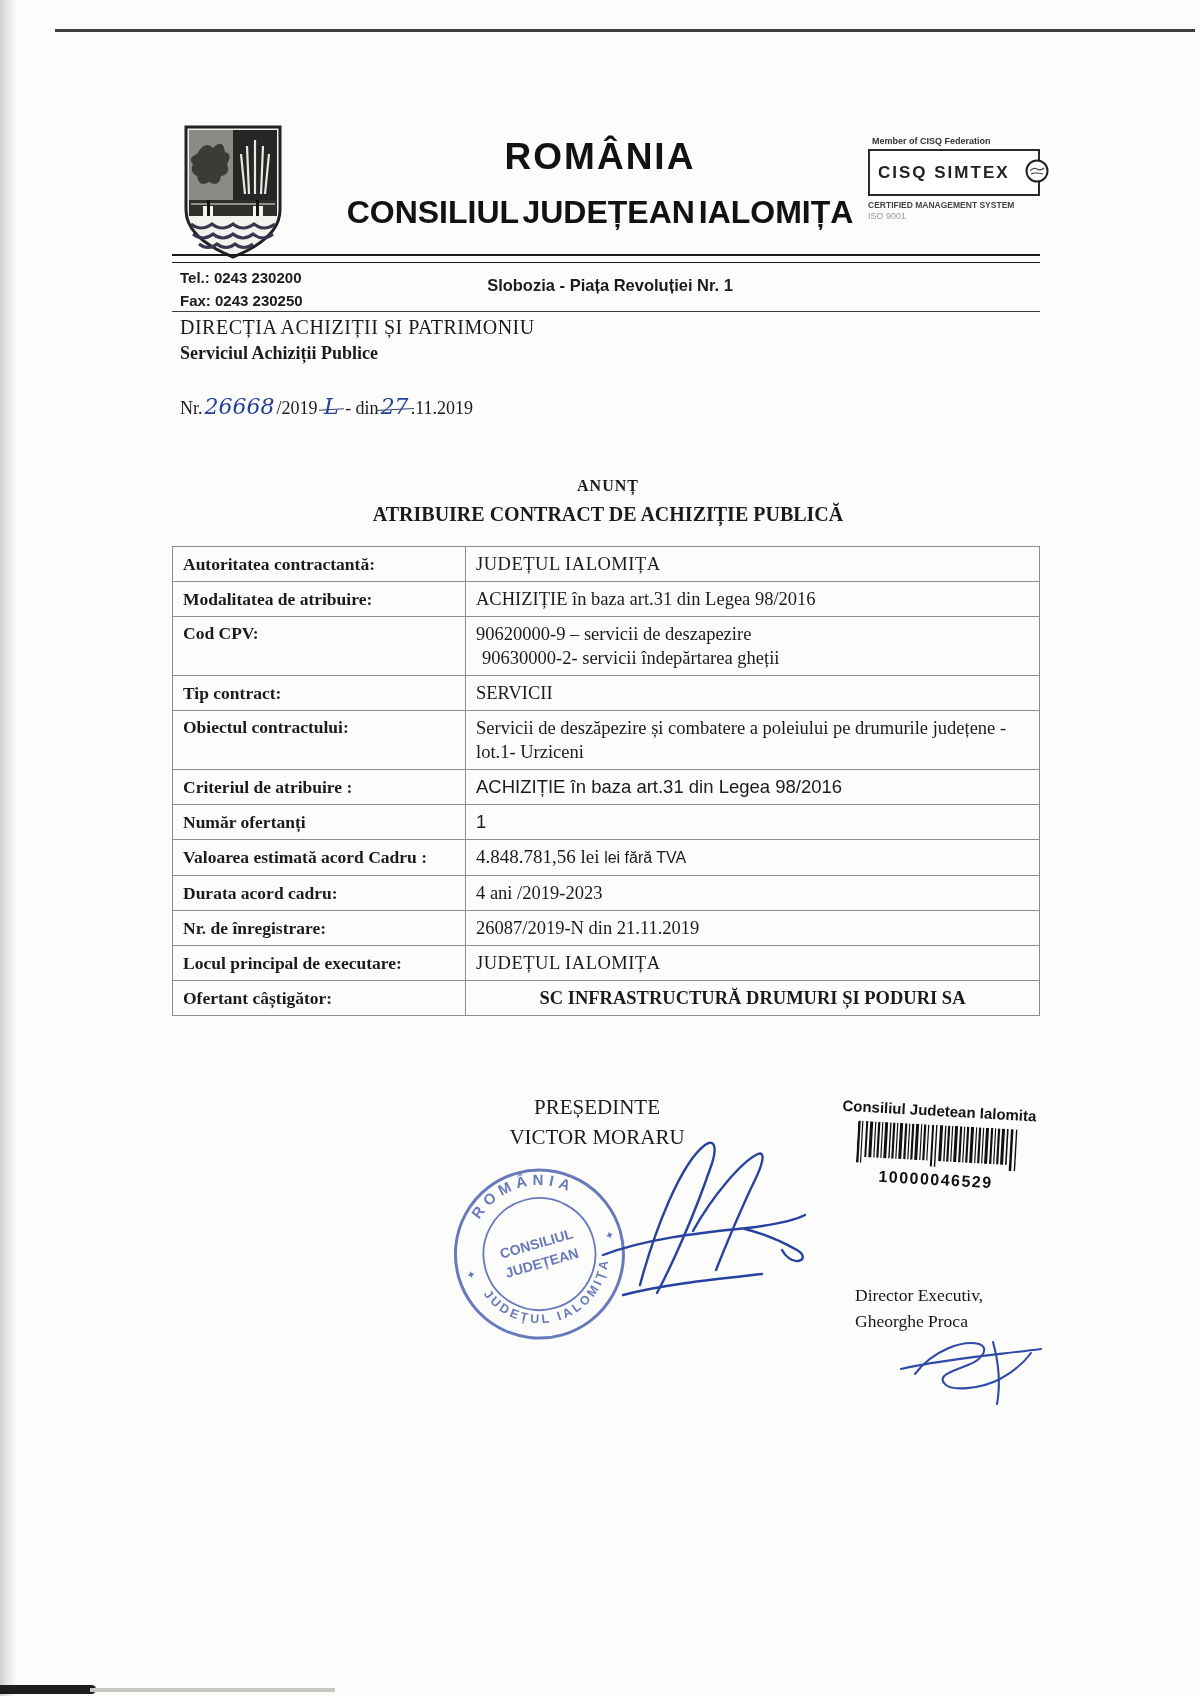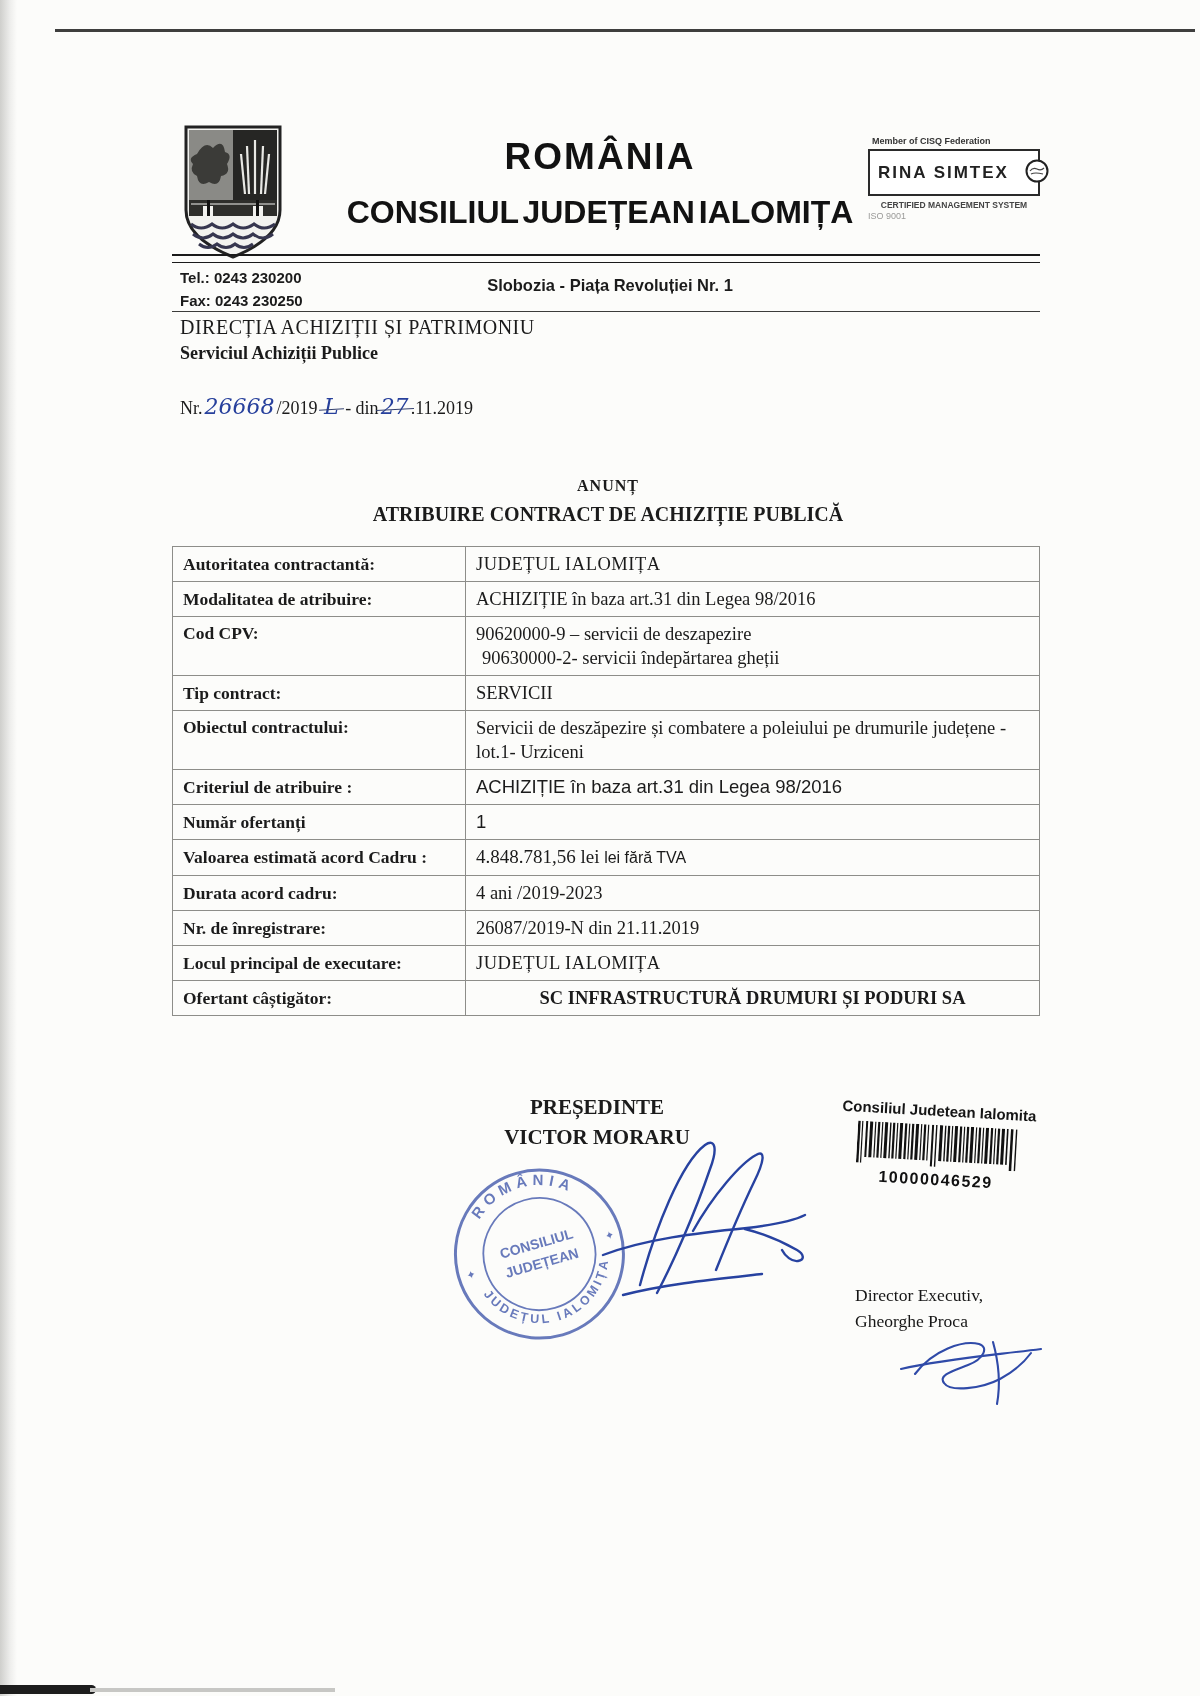--- a/index.html
+++ b/index.html
@@ -22,21 +22,21 @@
   .coa{position:absolute;left:183px;top:124px;}
   .hdr-country{position:absolute;left:380px;top:136px;width:440px;text-align:center;
     font-family:"Liberation Sans",sans-serif;font-weight:900;font-size:37px;letter-spacing:2px;color:#121212;}
   .hdr-institution{position:absolute;left:260px;top:194px;width:680px;text-align:center;
     font-family:"Liberation Sans",sans-serif;font-weight:900;font-size:32px;letter-spacing:0px;word-spacing:-5px;color:#121212;}
   .cert{position:absolute;left:868px;top:136px;width:172px;font-family:"Liberation Sans",sans-serif;}
   .cert-member{font-size:9px;font-weight:700;color:#333;margin-left:4px;}
   .cert-box{position:relative;margin-top:3px;border:2px solid #2a2a2a;padding:12px 6px 11px 8px;background:#fff;}
   .cert-brand{font-size:17px;font-weight:700;letter-spacing:2px;color:#222;white-space:nowrap;}
   .cert-seal{position:absolute;right:-11px;top:50%;transform:translateY(-50%);}
-  .cert-line1{font-size:8.5px;font-weight:700;color:#444;margin-top:4px;text-align:center;}
+  .cert-line1{font-size:8.5px;font-weight:700;color:#444;margin-top:4px;}
   .cert-line2{font-size:9px;color:#9a9a98;margin-top:1px;}
   .rule-double{position:absolute;left:172px;width:868px;height:6px;
     border-top:2.5px solid #1a1a1a;border-bottom:1.5px solid #1a1a1a;top:254px;}
   .contact-tel{position:absolute;left:180px;top:266px;font-family:"Liberation Sans",sans-serif;font-weight:700;font-size:15px;line-height:1.55;}
   .contact-addr{position:absolute;left:420px;top:276px;width:380px;text-align:center;font-family:"Liberation Sans",sans-serif;font-weight:700;font-size:16.5px;}
   .contact-net{position:absolute;left:840px;top:268px;width:200px;text-align:right;font-family:"Liberation Sans",sans-serif;font-weight:700;font-size:15px;line-height:1.6;}
   .rule-single{position:absolute;left:172px;top:311px;width:868px;border-top:1.5px solid #3c3c3a;}
 
   .dept-name{position:absolute;left:180px;top:316px;font-size:20px;font-weight:400;letter-spacing:.5px;}
   .dept-service{position:absolute;left:180px;top:343px;font-size:18px;font-weight:700;}
@@ -55,21 +55,21 @@
   td.lbl{width:272px;font-weight:700;font-size:17.5px;line-height:1.3;}
   td.val{font-size:18.5px;line-height:1.3;}
   .val-big{font-size:19.5px;letter-spacing:.5px;}
   .val-sans{font-family:"Liberation Sans",sans-serif;font-size:16px;}
   .money{font-weight:400;font-size:19px;}
   .rest-sans{font-family:"Liberation Sans",sans-serif;font-size:16px;}
   .rest-serif{font-size:18px;}
   .val-center-bold{font-weight:700;font-size:19px;text-align:center;}
 
   
-  .president{position:absolute;left:427px;top:1092px;width:340px;text-align:center;font-weight:700;font-size:21px;line-height:1.45;}
+  .president{position:absolute;left:427px;top:1092px;width:340px;text-align:center;font-weight:400;font-size:21px;line-height:1.45;}
   .stamp{position:absolute;left:452px;top:1166px;opacity:.78;transform:rotate(-16deg);}
   .sig-president{position:absolute;left:545px;top:1133px;}
   .barcode-group{position:absolute;left:830px;top:1102px;width:215px;transform:rotate(3.2deg);font-family:"Liberation Sans",sans-serif;text-align:center;}
   .barcode-owner{font-weight:700;font-size:15px;white-space:nowrap;color:#151515;}
   .barcode-bars{margin-top:6px;}
   .barcode-number{font-weight:700;font-size:16px;letter-spacing:1.5px;margin-top:0px;color:#111;}
   .director{position:absolute;left:855px;top:1282px;width:210px;text-align:left;font-size:17.5px;line-height:1.5;color:#161616;}
   .sig-director{position:absolute;left:893px;top:1330px;}
 </style>
 </head>
@@ -112,21 +112,21 @@
       <rect x="73" y="76" width="3" height="16" fill="#111"></rect>
     </svg>
   </div>
 
   <div class="hdr-country">ROMÂNIA</div>
   <div class="hdr-institution">CONSILIUL JUDEȚEAN IALOMIȚA</div>
 
   <div class="cert">
     <div class="cert-member">Member of CISQ Federation</div>
     <div class="cert-box">
-      <span class="cert-brand">RINA SIMTEX</span>
+      <span class="cert-brand">CISQ SIMTEX</span>
       <span class="cert-seal">
         <svg width="24" height="24" viewBox="0 0 24 24">
           <circle cx="12" cy="12" r="10.5" fill="#fff" stroke="#222" stroke-width="2"></circle>
           <path d="M5,12 q3,-4 7,-2 q4,2 7,-1 M6,15 q4,-2 12,0" stroke="#444" stroke-width="1.2" fill="none"></path>
         </svg>
       </span>
     </div>
     <div class="cert-line1">CERTIFIED MANAGEMENT SYSTEM</div>
     <div class="cert-line2">ISO 9001</div>
   </div>

